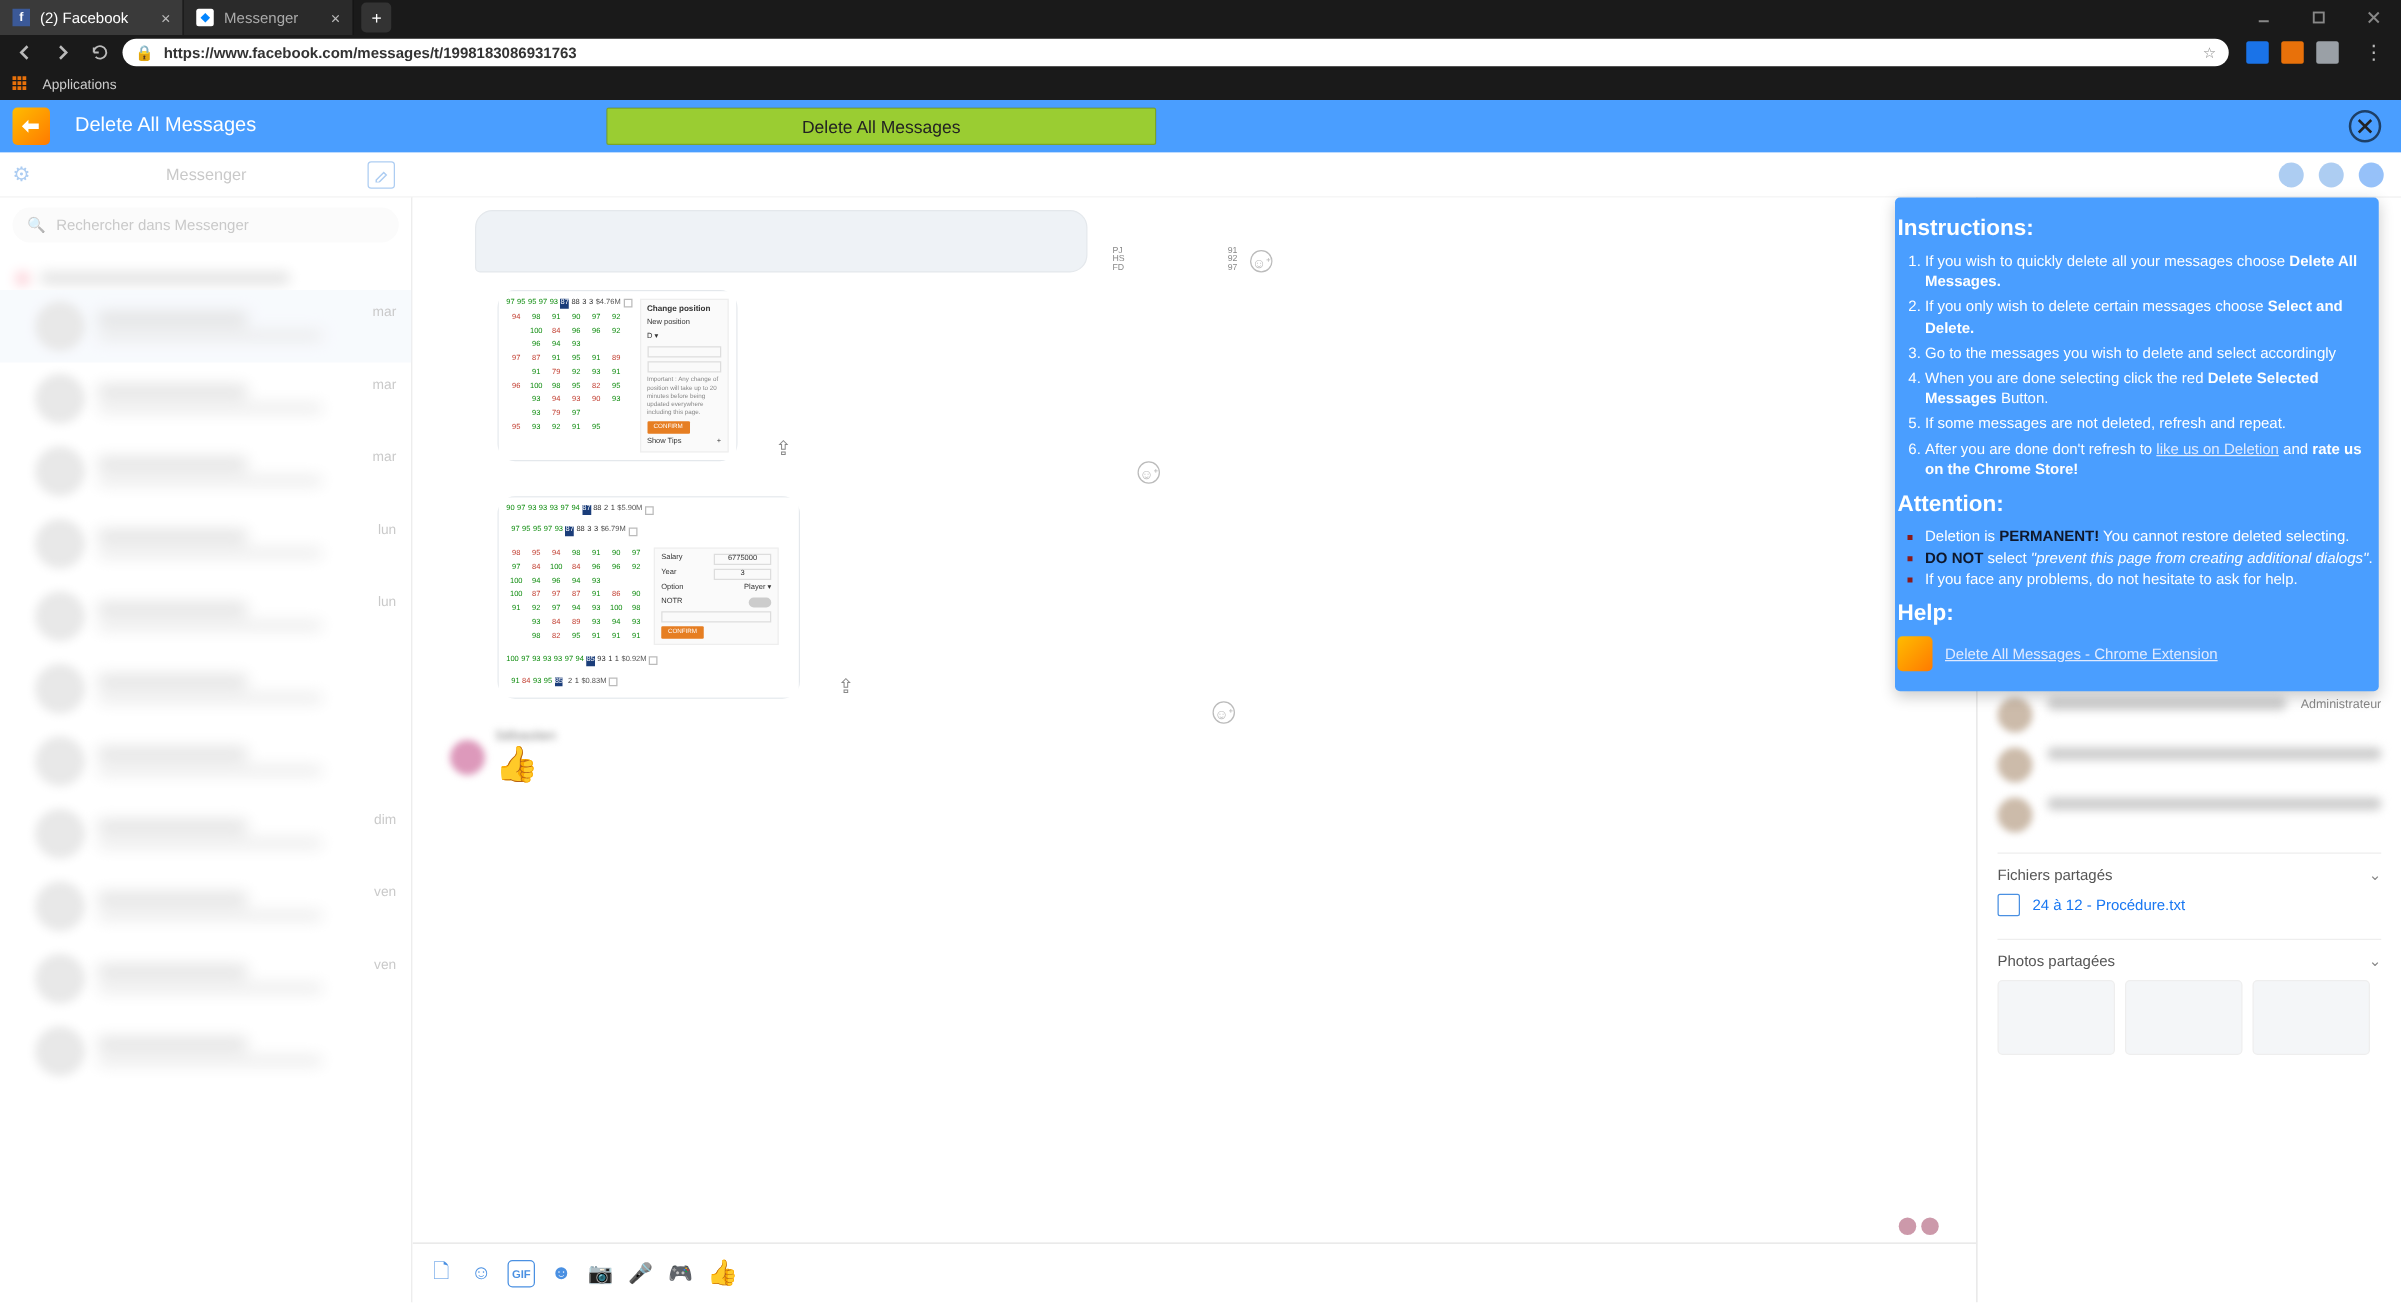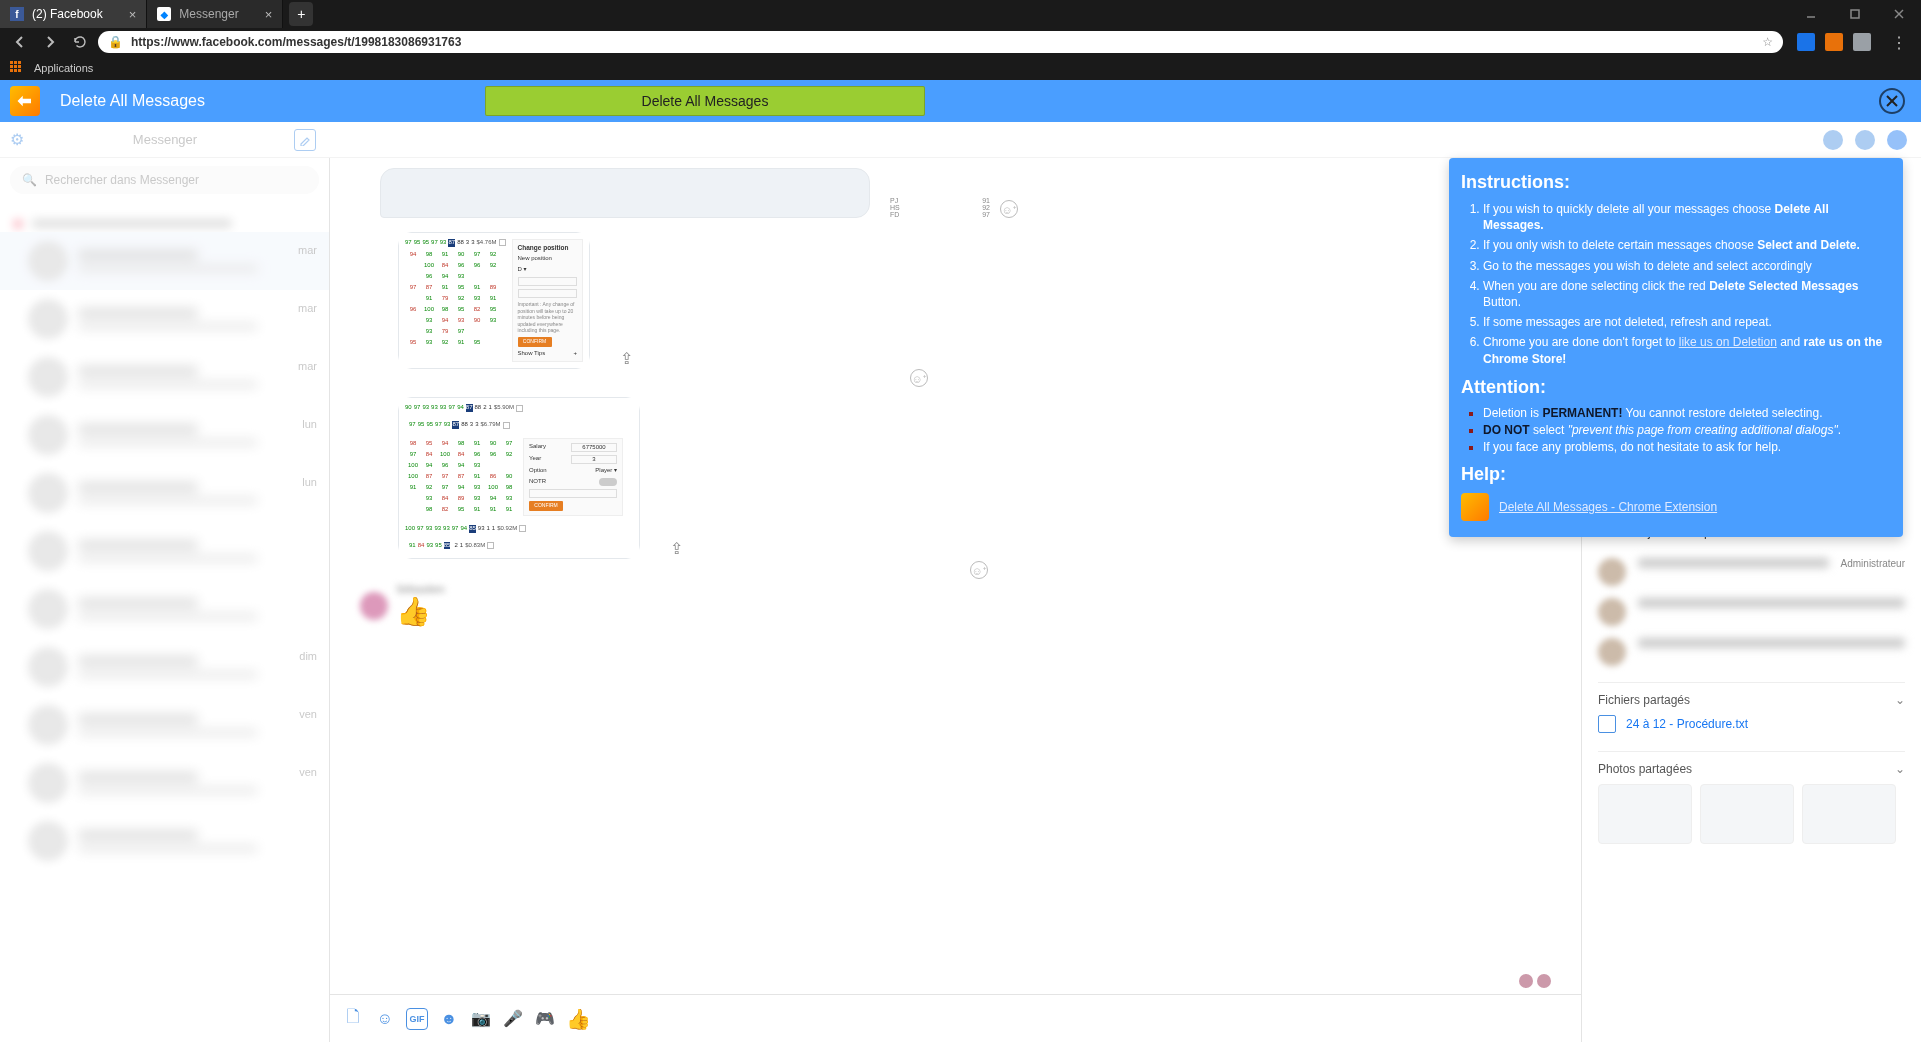--- a/index.html
+++ b/index.html
@@ -121,21 +121,21 @@
   .sec { border-top:1px solid #eee; margin-top:10px; padding-top:10px;text-align:center;}
   .sec .secttl { color:#555; font-size:12px; display:flex; justify-content:space-between; align-items:center;}
   .chev { color:#888; font-size:12px;}
   .file-item { display:flex; gap:10px; align-items:center; padding:8px 0;}
   .file-ico { width:18px;height:18px;border:1.5px solid #4a90e2; border-radius:2px;}
   .file-name { color:#1877f2;}
   .thumbs { display:flex; gap:8px; padding-top:8px;}
   .thumbs .th { width:94px; height:60px; background:#f4f6f8; border:1px solid #eee; border-radius:4px;}
 
   
-  .overlay { position:absolute; top:0; right:18px; width:454px; background:#4a9eff; color:#fff; border-radius:4px; padding:14px 12px 16px; box-shadow:0 4px 12px rgba(0,0,0,.2); z-index:50; font-size:12px;}
+  .overlay { position:absolute; top:0; right:18px; width:387px; background:#4a9eff; color:#fff; border-radius:4px; padding:14px 2px 16px; box-shadow:0 4px 12px rgba(0,0,0,.2); z-index:50; font-size:12px;}
   .overlay h2 { font-size:18px; margin-bottom:8px; font-weight:600;}
   .overlay ol { padding-left:22px; }
   .overlay ol li { margin-bottom:4px; line-height:1.35;}
   .overlay ul { list-style:square; padding-left:22px;}
   .overlay ul li { margin-bottom:3px;}
   .overlay ul li::marker { color:#c0392b;}
   .overlay .att ul li::marker { color:#8b1a1a;}
   .overlay .redb { color:#0f172a; font-weight:bold;}
   .overlay a { color:#e0eaff; text-decoration:underline;}
   .overlay .helpline { display:flex; align-items:center; gap:10px; margin-top:6px;}
@@ -737,21 +737,21 @@
     </div>
 
     <div class="overlay">
       <h2>Instructions:</h2>
       <ol>
         <li><span>If you wish to quickly delete all your messages choose </span><span class="strong">Delete All Messages.</span></li>
         <li><span>If you only wish to delete certain messages choose </span><span class="strong">Select and Delete.</span></li>
         <li>Go to the messages you wish to delete and select accordingly</li>
         <li><span>When you are done selecting click the red </span><span class="strong">Delete Selected Messages</span><span> Button.</span></li>
         <li>If some messages are not deleted, refresh and repeat.</li>
-        <li><span>Chrome you are done don't forget to </span><a>like us on Deletion</a><span> and </span><span class="strong">rate us on the Chrome Store!</span></li>
+        <li><span>After you are done don't refresh to </span><a>like us on Deletion</a><span> and </span><span class="strong">rate us on the Chrome Store!</span></li>
       </ol>
       <h2 style="margin-top:10px;">Attention:</h2>
       <div class="att">
       <ul>
         <li><span>Deletion is </span><span class="redb">PERMANENT!</span><span> You cannot restore deleted selecting.</span></li>
         <li><span class="redb">DO NOT</span><span> select </span><em>"prevent this page from creating additional dialogs"</em><span>.</span></li>
         <li>If you face any problems, do not hesitate to ask for help.</li>
       </ul>
       </div>
       <h2 style="margin-top:10px;">Help:</h2>

